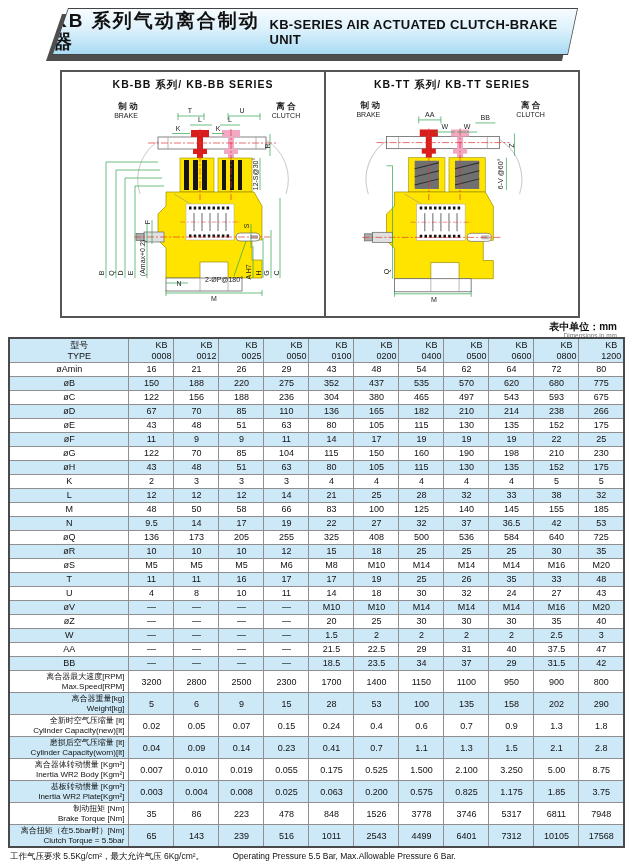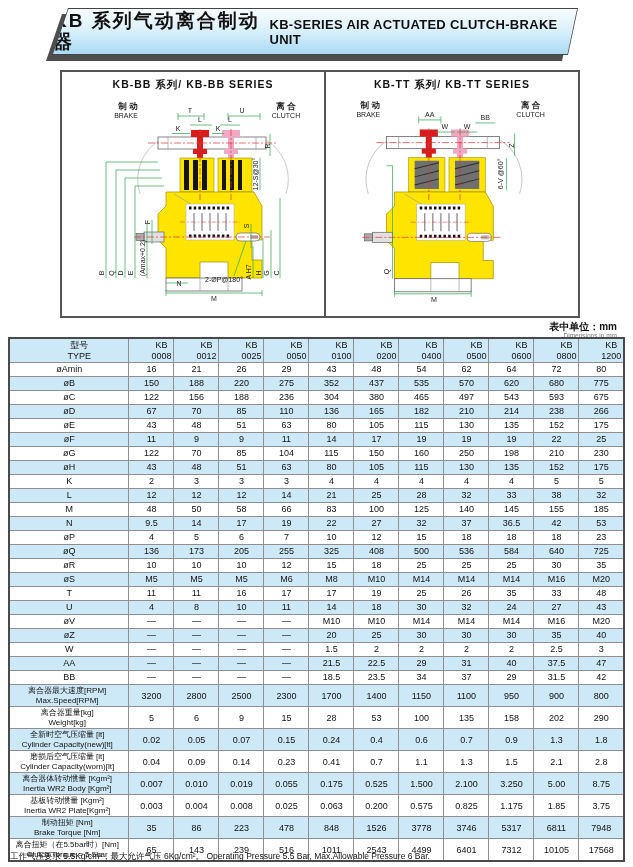--- a/index.html
+++ b/index.html
@@ -41,25 +41,25 @@
   table { border:2px solid #4a4a4a; }
   th, td { padding:0; text-align:center; color:#111; font-weight:normal; }
   thead th { background:#cde8f7; font-size:9px; line-height:10.5px; height:23px;padding-left:20px; }
   col.lblcol { width:19.5%; }
   tbody tr:nth-child(even) { background:#cde8f7; }
   tbody tr:nth-child(odd)  { background:#ffffff; }
   tbody td { font-size:9px; height:13px; line-height:13px; }
   tbody tr.dbl td { height:21px; line-height:20px; }
   tbody tr.dbl td.lbl { line-height:10px; }
   td.lbl div { font-size:8px; }
-  tr.dbl td.lbl { padding-right:4px; }
+  tr.dbl td.lbl { text-align:right; padding-right:4px; }
   td.lbl.single { font-size:9px; }
   
   #footer-note { position:absolute; left:10px; top:851px; font-size:8.5px; color:#111; white-space:nowrap; }
-  #footer-note .f-en { }
+  #footer-note .f-en { margin-left:26px; }
 </style>
 </head>
 <body>
 
 <div id="page">
 
   <div id="banner-wrap">
     <div id="banner-shadow"></div>
     <div id="banner-border"></div>
     <div id="banner">
@@ -450,21 +450,21 @@
           </tr>
           <tr>
             <td class="lbl single">øG</td>
             <td>122</td>
             <td>70</td>
             <td>85</td>
             <td>104</td>
             <td>115</td>
             <td>150</td>
             <td>160</td>
-            <td>250</td>
+            <td>190</td>
             <td>198</td>
             <td>210</td>
             <td>230</td>
           </tr>
           <tr>
             <td class="lbl single">øH</td>
             <td>43</td>
             <td>48</td>
             <td>51</td>
             <td>63</td>
@@ -524,34 +524,20 @@
             <td>14</td>
             <td>17</td>
             <td>19</td>
             <td>22</td>
             <td>27</td>
             <td>32</td>
             <td>37</td>
             <td>36.5</td>
             <td>42</td>
             <td>53</td>
-          </tr>
-          <tr>
-            <td class="lbl single">øP</td>
-            <td>4</td>
-            <td>5</td>
-            <td>6</td>
-            <td>7</td>
-            <td>10</td>
-            <td>12</td>
-            <td>15</td>
-            <td>18</td>
-            <td>18</td>
-            <td>18</td>
-            <td>23</td>
           </tr>
           <tr>
             <td class="lbl single">øQ</td>
             <td>136</td>
             <td>173</td>
             <td>205</td>
             <td>255</td>
             <td>325</td>
             <td>408</td>
             <td>500</td>

